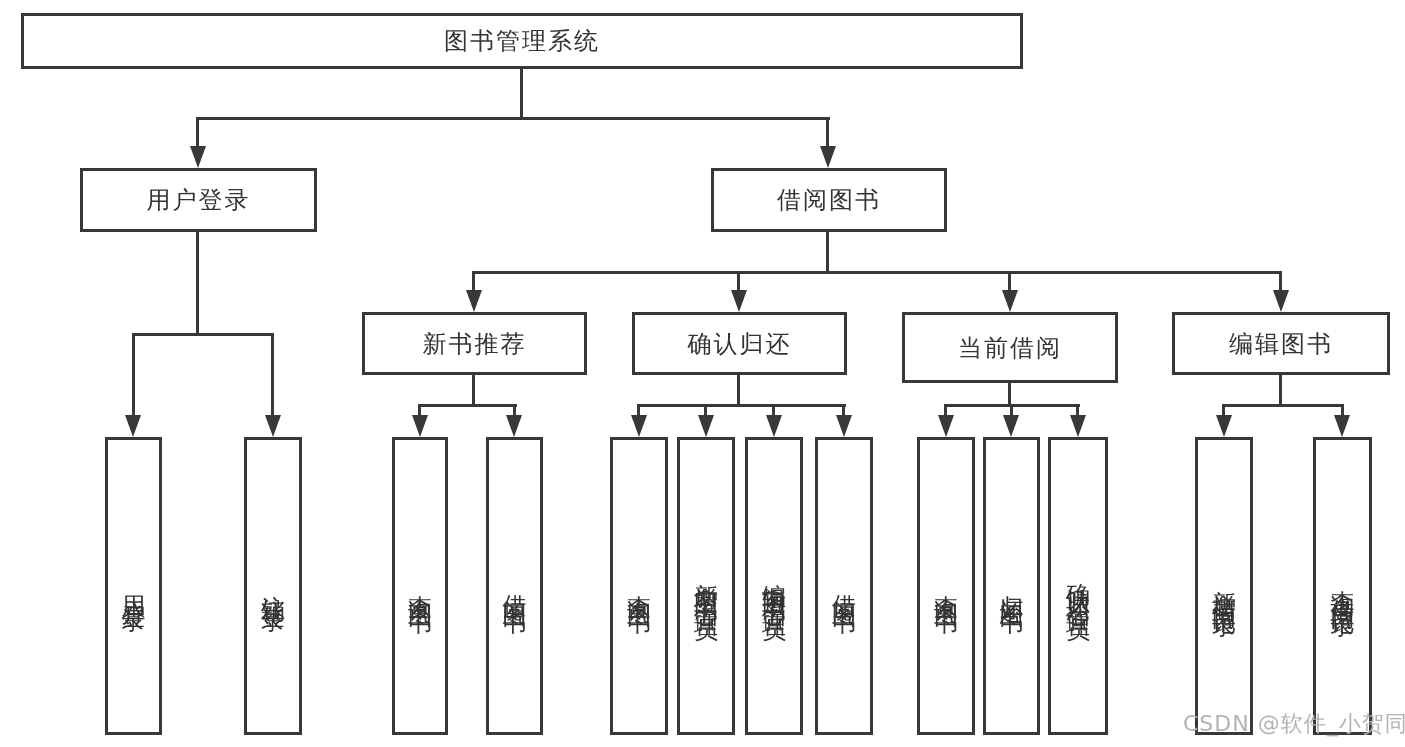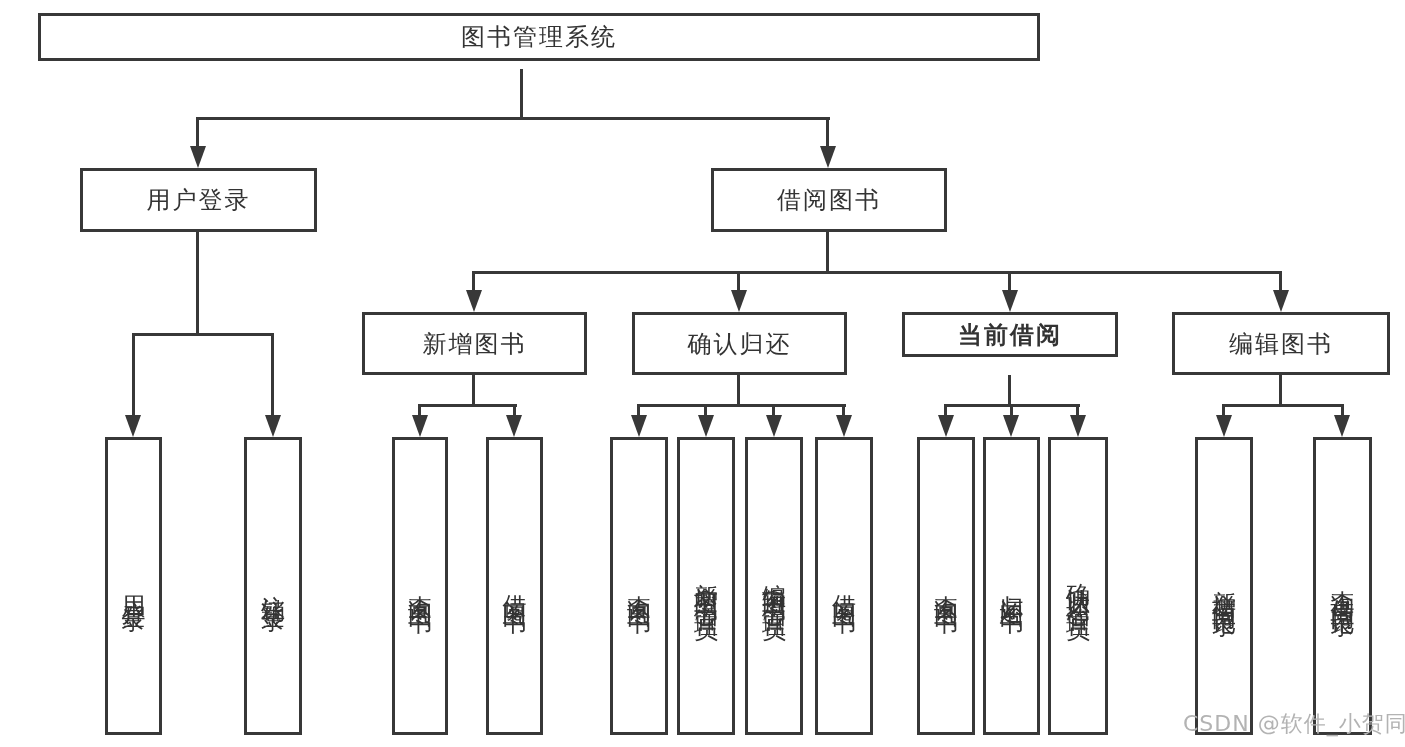--- a/index.html
+++ b/index.html
@@ -48,21 +48,21 @@
     letter-spacing:1px;
     white-space:nowrap;
     z-index:5;
   }
 </style>
 </head>
 <body>
 
 <div id="canvas">
 
-  <div class="node hnode" style="left:38px;top:13px;width:1002px;height:48px;">
+  <div class="node hnode" style="left:21px;top:13px;width:1002px;height:56px;">
     <span>图书管理系统</span>
   </div>
 
   <div class="vline" style="left:520px;top:69px;height:50px;"></div>
   <div class="hline" style="left:196px;top:117px;width:634px;"></div>
   <div class="vline" style="left:196px;top:117px;height:31px;"></div>
   <div class="arrow" style="left:190px;top:146px;"></div>
   <div class="vline" style="left:826px;top:117px;height:31px;"></div>
   <div class="arrow" style="left:820px;top:146px;"></div>
 
@@ -85,26 +85,26 @@
   <div class="vline" style="left:472px;top:271px;height:21px;"></div>
   <div class="arrow" style="left:466px;top:290px;"></div>
   <div class="vline" style="left:737px;top:271px;height:21px;"></div>
   <div class="arrow" style="left:731px;top:290px;"></div>
   <div class="vline" style="left:1008px;top:271px;height:21px;"></div>
   <div class="arrow" style="left:1002px;top:290px;"></div>
   <div class="vline" style="left:1279px;top:271px;height:21px;"></div>
   <div class="arrow" style="left:1273px;top:290px;"></div>
 
   <div class="node hnode" style="left:362px;top:312px;width:225px;height:63px;">
-    <span>新增图书</span>
+    <span>新书推荐</span>
   </div>
   <div class="node hnode" style="left:632px;top:312px;width:215px;height:63px;">
     <span>确认归还</span>
   </div>
-  <div class="node hnode" style="left:902px;top:312px;width:216px;height:45px;font-weight:bold;">
+  <div class="node hnode" style="left:902px;top:312px;width:216px;height:71px;">
     <span>当前借阅</span>
   </div>
   <div class="node hnode" style="left:1172px;top:312px;width:218px;height:63px;">
     <span>编辑图书</span>
   </div>
 
   <div class="vline" style="left:472px;top:375px;height:32px;"></div>
   <div class="hline" style="left:418px;top:404px;width:99px;"></div>
   <div class="vline" style="left:418px;top:404px;height:13px;"></div>
   <div class="arrow" style="left:412px;top:415px;"></div>

